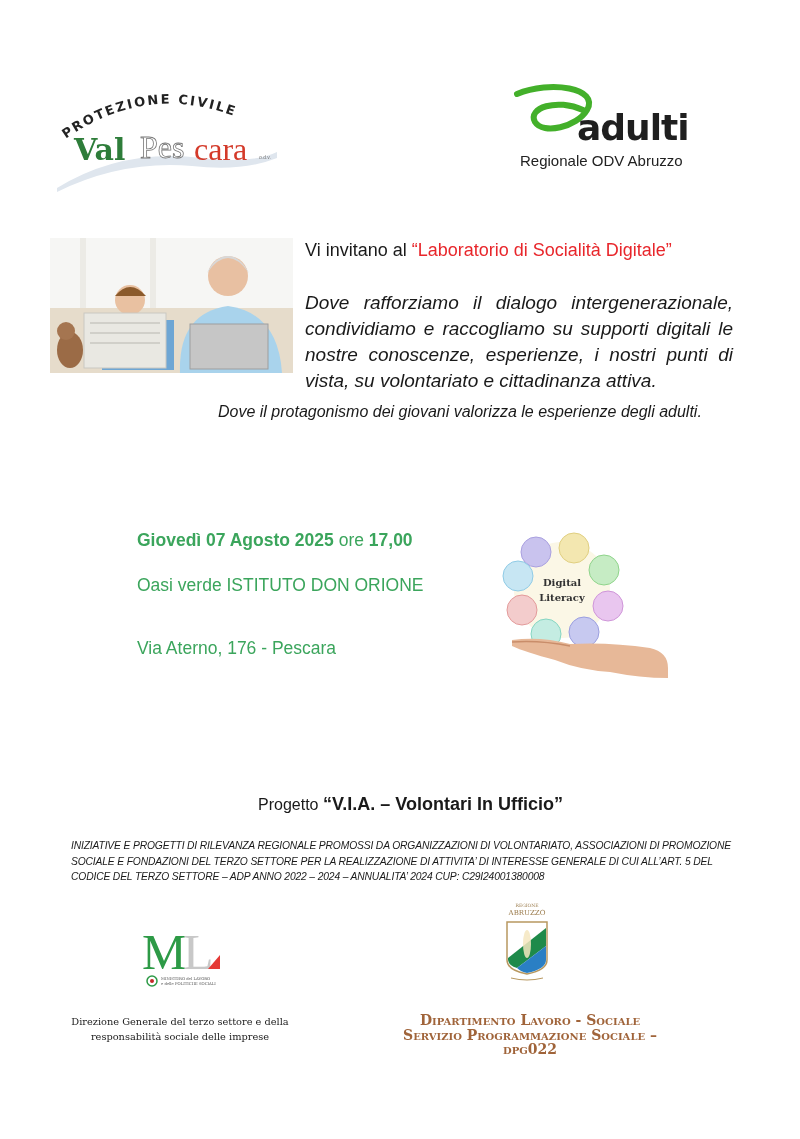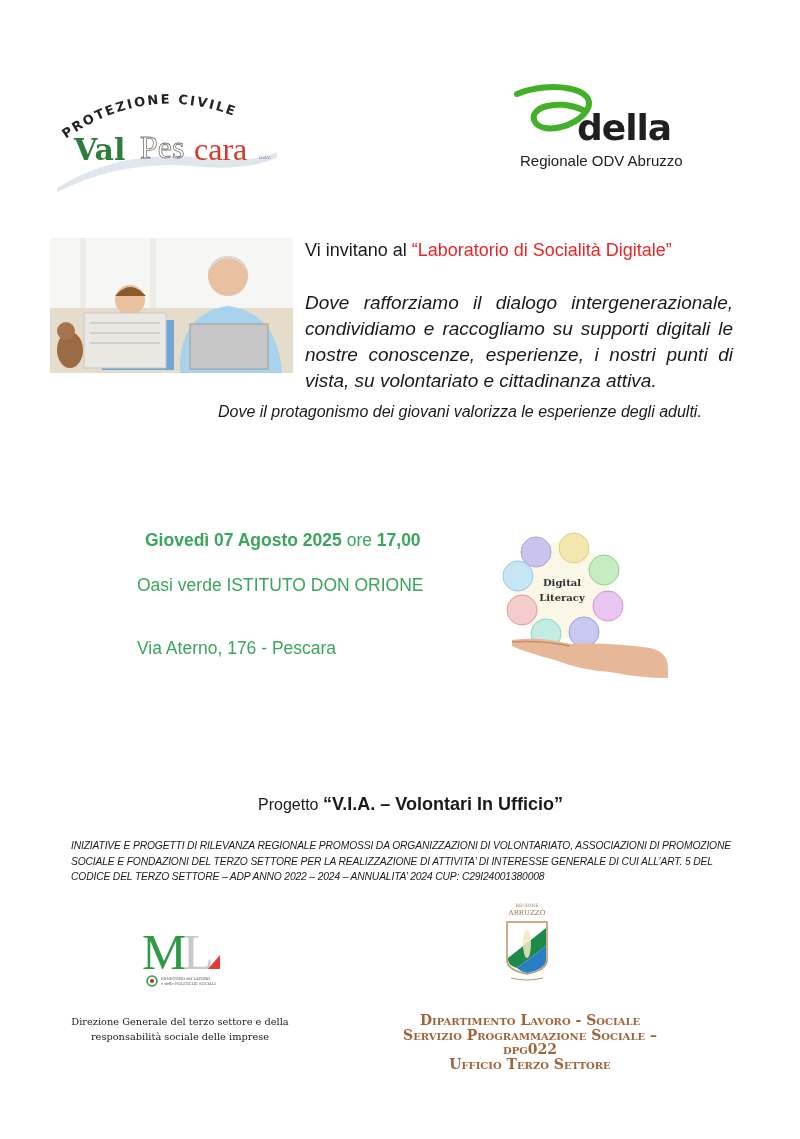--- a/index.html
+++ b/index.html
@@ -24,21 +24,21 @@
   #photo { left: 50px; top: 238px; width: 243px; height: 135px; background: linear-gradient(180deg,#f7f7f5 0%,#f1eee8 55%,#e4ddd0 100%); overflow: hidden; }
 
   
   #invite-line { left: 305px; top: 240px; font-size: 18px; white-space: nowrap; color: #1a1a1a; }
   #invite-line .red { color: #e8262b; }
   #body-para { left: 305px; top: 290px; width: 428px; font-style: italic; font-size: 19px; line-height: 26px; text-align: justify; text-align-last: left; color: #1a1a1a; }
   #body-para2 { left: 218px; top: 403px; font-style: italic; font-size: 16px; white-space: nowrap; color: #1a1a1a; }
 
   
   .green { color: #3ba55c; }
-  #event-date { left: 137px; top: 530px; font-size: 17.5px; white-space: nowrap; margin-left: 8px; }
+  #event-date { left: 137px; top: 530px; font-size: 17.5px; white-space: nowrap; }
   #event-date b { font-weight: bold; }
   #event-place { left: 137px; top: 575px; font-size: 17.5px; white-space: nowrap; }
   #event-address { left: 137px; top: 622px; font-size: 17.5px; white-space: nowrap; margin-top: 16px; }
 
   
   #dl-image { left: 500px; top: 528px; width: 168px; height: 160px; }
 
   
   #project-title { left: 258px; top: 794px; font-size: 16px; white-space: nowrap; color: #1a1a1a; }
   #project-title b { font-size: 18px; font-weight: bold; }
@@ -68,21 +68,21 @@
     <text x="88" y="78" class="pc-pes" font-size="32">Pes</text>
     <text x="142" y="80" class="pc-cara" font-size="32">cara</text>
     <text x="207" y="79" font-size="5" fill="#777">o.d.v.</text>
   </svg>
 </div>
 
 <div id="auser-logo" class="abs">
   <svg class="abs" style="left:0;top:0" width="110" height="70" viewBox="0 0 110 70">
     <path d="M 12,14 C 45,0 95,8 82,30 C 72,47 38,55 30,42 C 22,28 52,18 78,30" fill="none" stroke="#43b02a" stroke-width="6" stroke-linecap="round"></path>
   </svg>
-  <div id="auser-word">della</div>
+  <div id="auser-word">adulti</div>
   <div id="auser-sub">Regionale ODV Abruzzo</div>
 </div>
 
 <div id="photo" class="abs">
   <svg width="243" height="135" viewBox="0 0 243 135">
     <rect x="0" y="0" width="243" height="135" fill="#f6f6f4"></rect>
     <rect x="30" y="0" width="6" height="80" fill="#ecebe6"></rect>
     <rect x="100" y="0" width="6" height="80" fill="#ecebe6"></rect>
     <rect x="0" y="70" width="243" height="65" fill="#e6dccb"></rect>
     <ellipse cx="20" cy="112" rx="13" ry="18" fill="#9b6b46"></ellipse>
@@ -159,14 +159,13 @@
     <path d="M 10,22 L 50,22 L 50,60 Q 50,70 30,74 Q 10,70 10,60 Z" fill="#ffffff" stroke="#b89860" stroke-width="1.5"></path>
     <path d="M 11,58 L 49,28 L 49,46 L 20,68 Q 12,66 11,60 Z" fill="#1e8a4a"></path>
     <path d="M 49,46 L 49,60 Q 49,69 30,73 Q 24,72 20,68 Z" fill="#2a7fc4"></path>
     <ellipse cx="30" cy="44" rx="4" ry="14" fill="#f4e6c0" opacity="0.85"></ellipse>
     <path d="M 14,78 Q 30,82 46,78" fill="none" stroke="#b89860" stroke-width="1"></path>
   </svg>
 </div>
 <div id="abruzzo-text" class="abs">
   <div>Dipartimento Lavoro - Sociale</div>
   <div>Servizio Programmazione Sociale – dpg022</div>
-  <div>Ufficio Terzo Settore</div>
 </div>
 
 </body></html>

